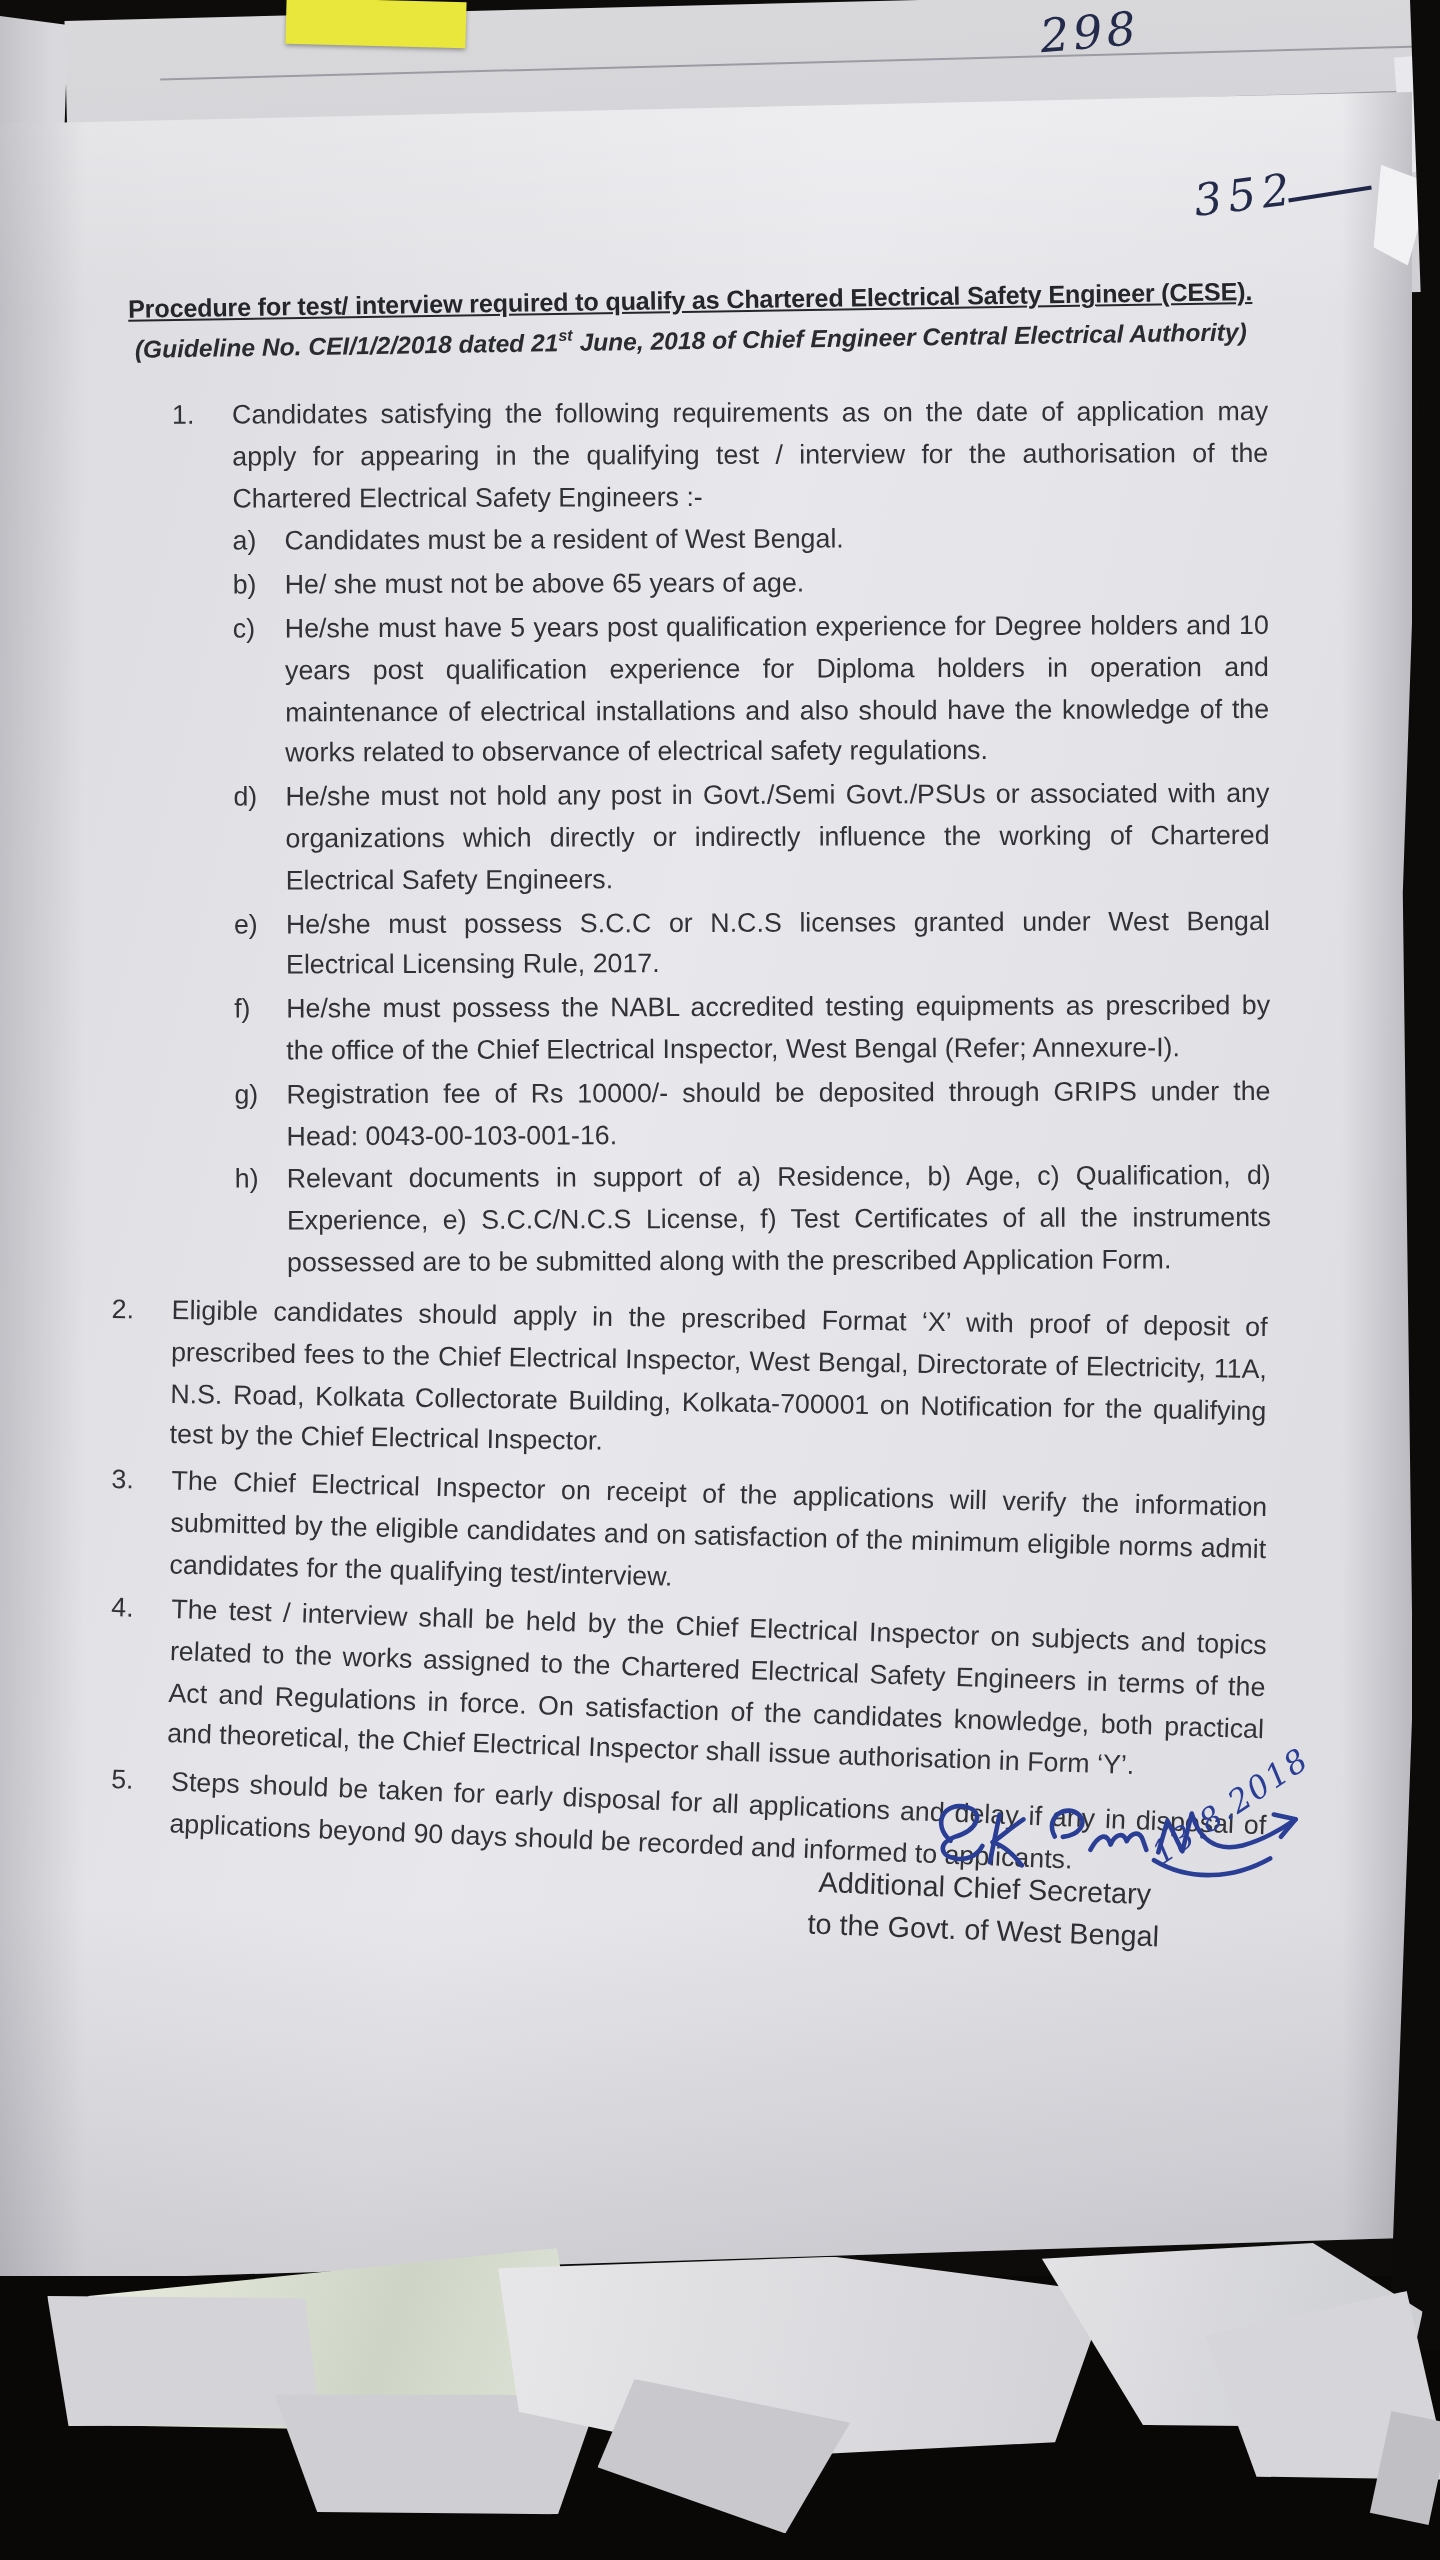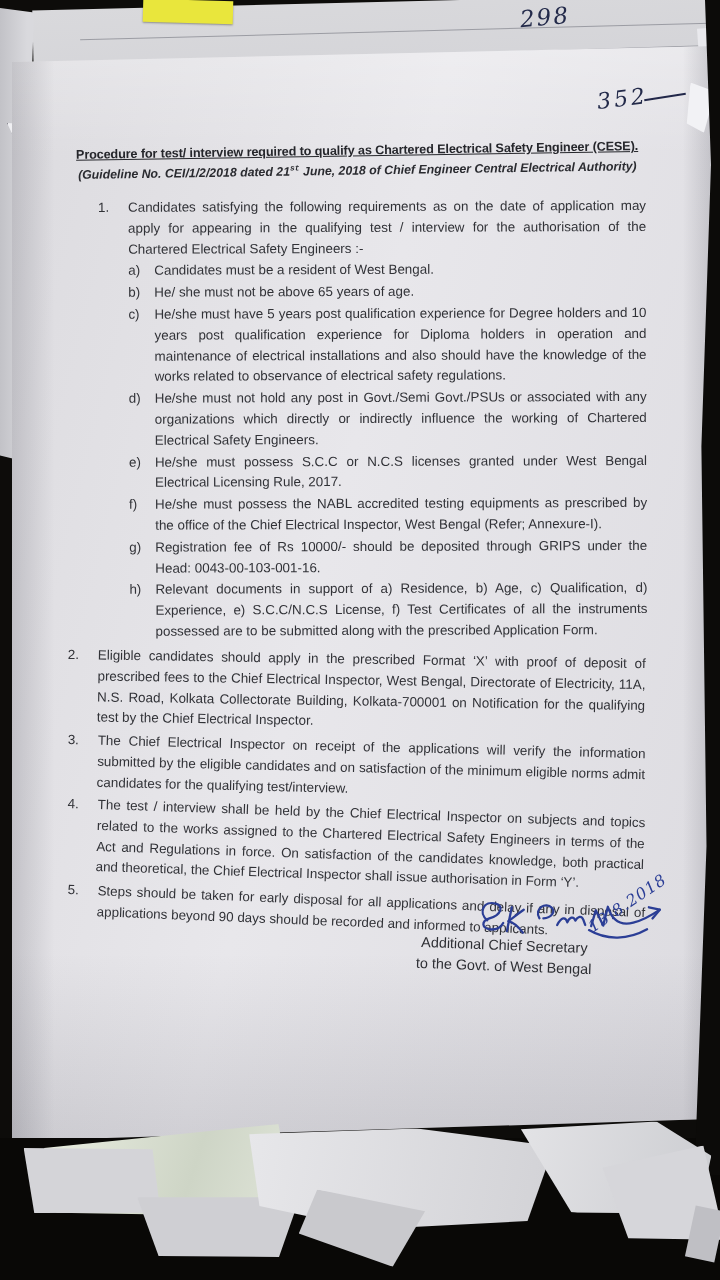--- a/index.html
+++ b/index.html
@@ -27,21 +27,21 @@
     background:#efeff2;border:1.5px solid #5b5b62;
     clip-path:polygon(0 20%,100% 0,60% 100%);
     transform:rotate(14deg);
   }
   .sticky-note{
     position:absolute;left:143px;top:0;width:90px;height:23px;
     transform:rotate(1.5deg);box-shadow:0 1px 2px rgba(0,0,0,.35);
     z-index:3;
   }
   .main-page{
-    position:absolute;left:12px;top:46px;width:706px;height:1106px;
+    position:absolute;left:0;top:46px;width:706px;height:1106px;
     background:linear-gradient(104deg,#dcdbdf 0%,#e8e7eb 45%,#dcdbe0 100%);
     clip-path:polygon(0 16px,100% 0,100% 97%,0 99%);
     z-index:2;
   }
   .main-page::before{
     content:'';position:absolute;inset:0;pointer-events:none;
     background:
       linear-gradient(90deg,rgba(70,70,82,.20) 0,rgba(0,0,0,0) 6%),
       linear-gradient(270deg,rgba(60,60,72,.22) 0,rgba(0,0,0,0) 5%),
       linear-gradient(180deg,rgba(255,255,255,.28) 0,rgba(0,0,0,0) 10%,rgba(0,0,0,0) 82%,rgba(70,70,82,.16) 100%);
@@ -67,21 +67,21 @@
   .content{position:relative;padding:102px 72px 0 56px;z-index:3;}
   .doc-header{transform:rotate(-0.9deg);transform-origin:left top;}
   .doc-title{
     font-size:12.6px;font-weight:bold;text-align:center;white-space:nowrap;
     text-decoration:underline;color:#25262b;letter-spacing:-0.1px;
   }
   .doc-subtitle{
     margin-top:5px;font-size:12.3px;font-weight:bold;font-style:italic;
     text-align:center;white-space:nowrap;color:#2a2b30;
   }
-  .doc-subtitle sup{font-size:8px;font-family:Liberation Mono, monospace;}
+  .doc-subtitle sup{font-size:8px;}
   .doc-list{margin-top:16px;color:#313237;font-size:13.4px;line-height:20.8px;}
   .item{display:flex;margin-bottom:2px;transform-origin:left top;}
   .item .num{flex:0 0 30px;}
   .item .ibody{flex:1;text-align:justify;}
   .indent1{padding-left:30px;}
   .r-h{transform:rotate(-0.9deg);}
   .r0{transform:rotate(-0.2deg);}
   .r1{transform:rotate(0.9deg);}
   .r2{transform:rotate(1.4deg);}
   .r3{transform:rotate(1.9deg);}

